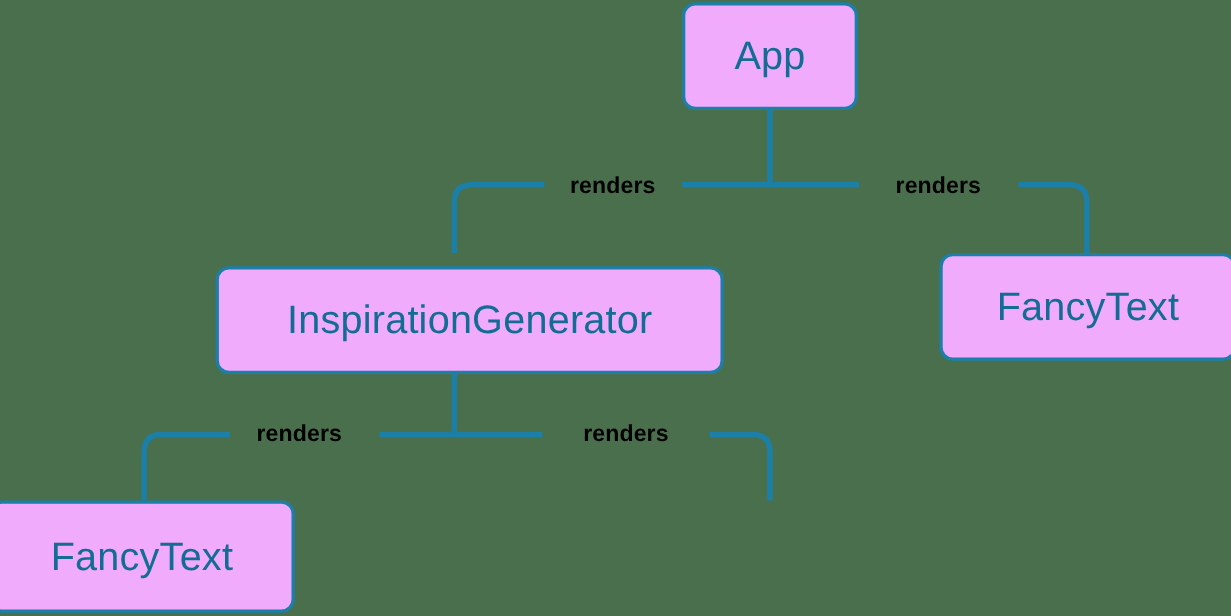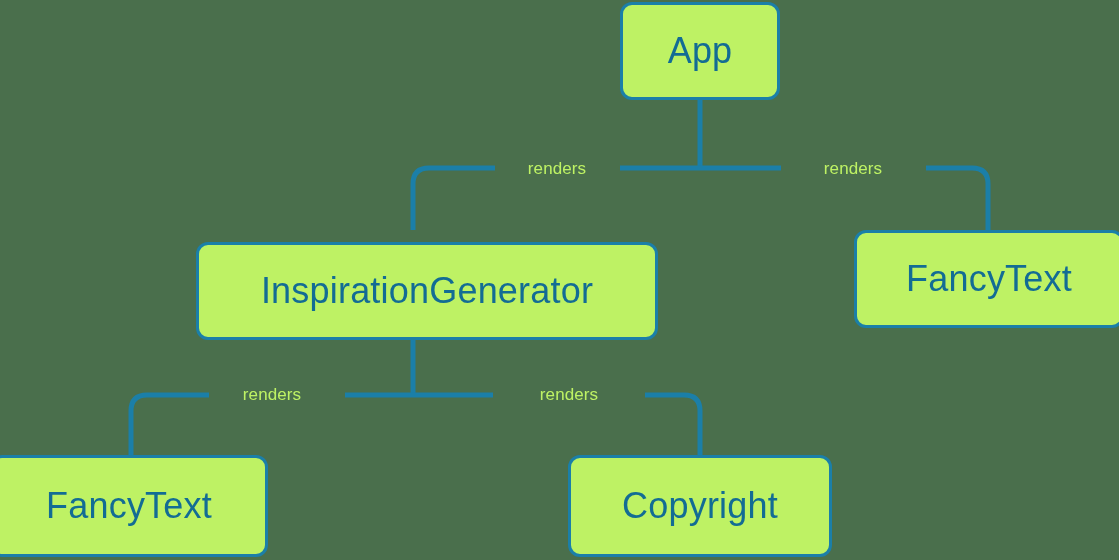--- a/index.html
+++ b/index.html
@@ -20,39 +20,39 @@
   }
   #edge-layer {
     position: absolute;
     left: 0;
     top: 0;
     width: 1119px;
     height: 560px;
   }
   .node {
     position: absolute;
-    background: #bef264;
+    background: #f0abfc;
     border: 3px solid #1b7fa8;
     border-radius: 12px;
     box-sizing: border-box;
     display: flex;
     align-items: center;
     justify-content: center;
     color: #136c94;
     font-size: 36px;
     font-weight: 400;
     letter-spacing: 0.2px;
     white-space: nowrap;
     z-index: 2;
   }
   .edge-label {
     position: absolute;
-    color: #bef264;
-    font-size: 17px;
-    font-weight: 400;
+    color: #000000;
+    font-size: 21px;
+    font-weight: 700;
     letter-spacing: 0.1px;
     white-space: nowrap;
     transform: translate(-50%, -50%);
     z-index: 3;
   }
 </style>
 </head>
 <body>
 
 <div id="diagram">
@@ -83,23 +83,20 @@
   </div>
 
   <div class="node" style="left:854px; top:230px; width:270px; height:98px;">
     <span>FancyText</span>
   </div>
 
   <div class="node" style="left:-10px; top:455px; width:278px; height:102px;">
     <span>FancyText</span>
   </div>
 
-  <div class="node" style="left:568px; top:455px; width:264px; height:102px;">
-    <span>Copyright</span>
-  </div>
 
   <div class="edge-label" style="left:557px; top:169px;">renders</div>
 
   <div class="edge-label" style="left:853px; top:169px;">renders</div>
 
   <div class="edge-label" style="left:272px; top:395px;">renders</div>
 
   <div class="edge-label" style="left:569px; top:395px;">renders</div>
 
 </div>

